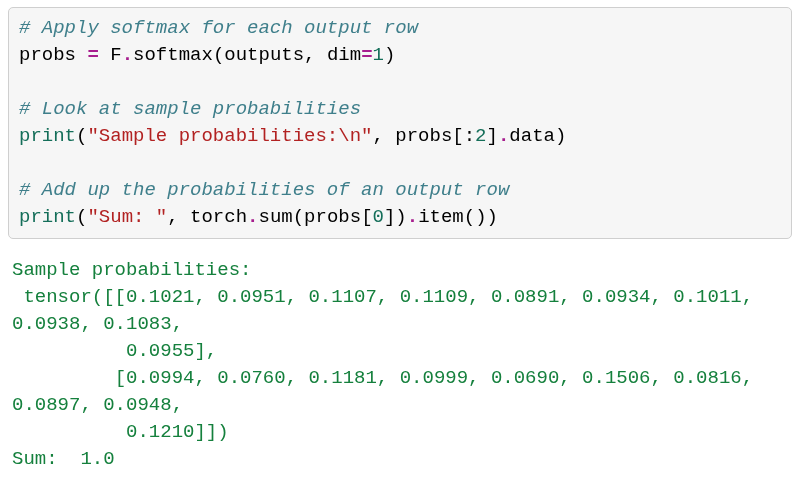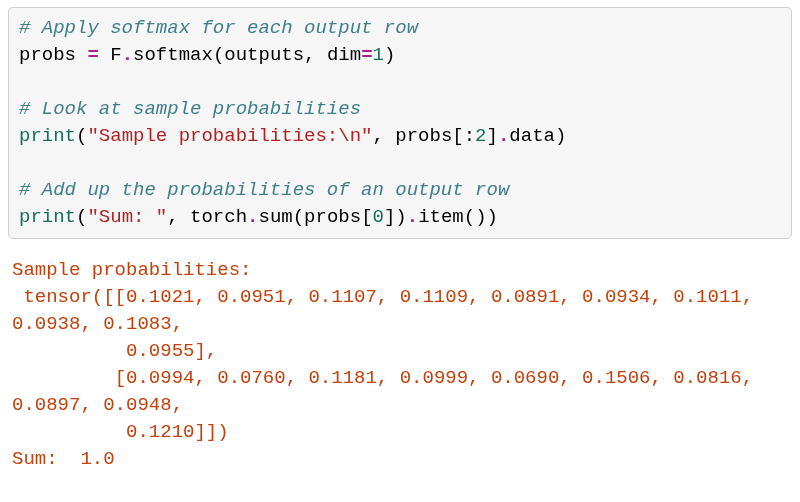--- a/index.html
+++ b/index.html
@@ -20,21 +20,21 @@
     border: 1px solid #cfcfcf;
     border-radius: 5px;
     padding: 7px 10px 7px 10px;
     white-space: pre-wrap;
     word-break: break-word;
   }
   .output-cell {
     padding: 8px 4px 4px 4px;
     white-space: pre-wrap;
     word-break: break-word;
-    color: #c2410c;
+    color: #15803d;
     margin-top: 10px;
   }
   .tok-comment { color: #3f7f8b; font-style: italic; }
   .tok-plain   { color: #000000; }
   .tok-op      { color: #a71d8e; font-weight: bold; }
   .tok-func    { color: #146e59; }
   .tok-string  { color: #b22222; }
   .tok-num     { color: #146e59; }
   .tok-paren   { color: #000000; }
 </style>

